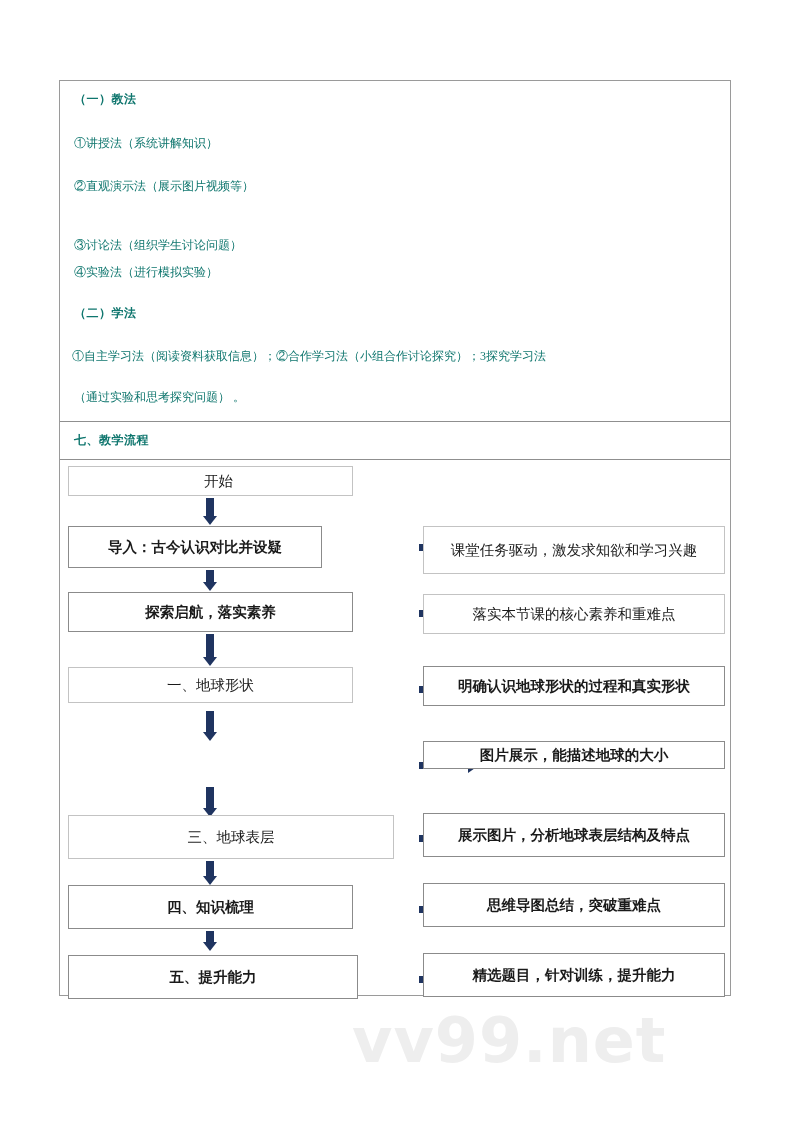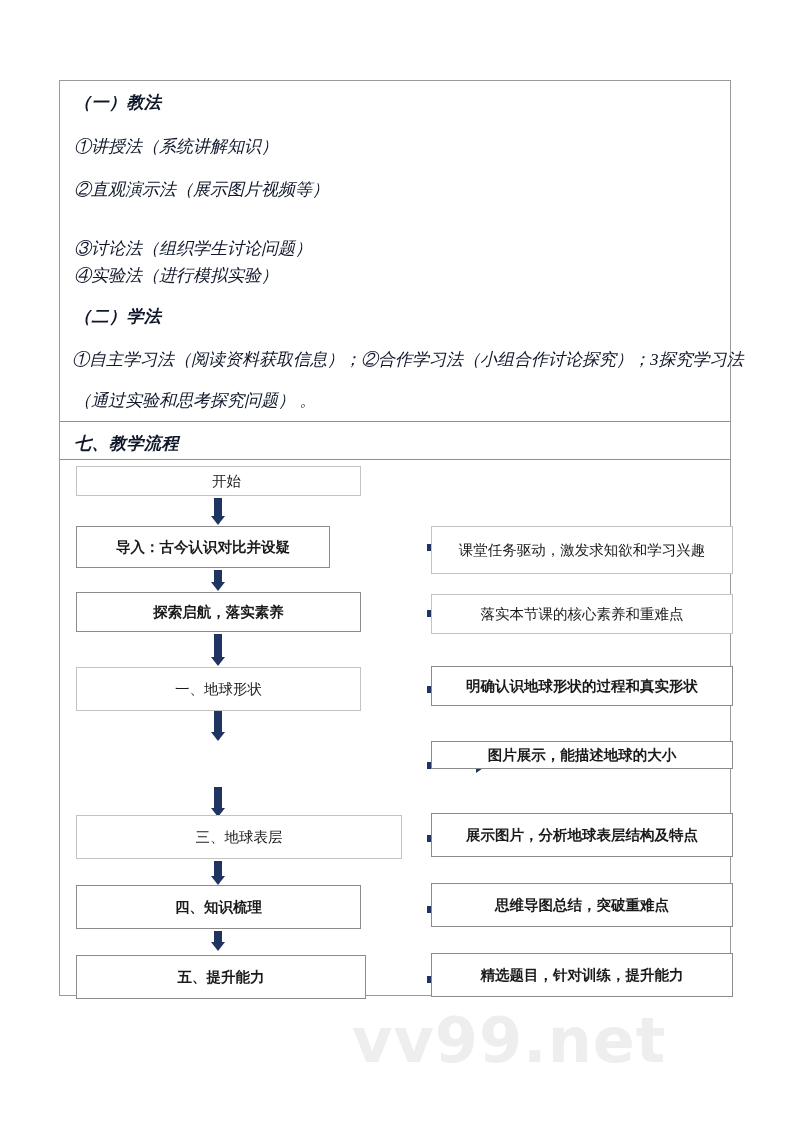--- a/index.html
+++ b/index.html
@@ -42,46 +42,45 @@
     background: transparent;
     z-index: 2;
   }
 
   .trow {
     box-sizing: border-box;
     position: relative;
   }
   .trow.bordered-bottom { border-bottom: 1px solid #8f8f8f; }
   .para {
-    font-size: 17px;
-    color: #0f172a;
+    font-size: 12px;
+    color: #0f766e;
     line-height: 1.45;
     white-space: nowrap;
-    font-style: italic;
   }
   .para.bold {
     font-weight: bold;
     letter-spacing: 0.5px;
   }
 
   .p-methods-title { position: absolute; left: 14px; top: 10px; }
   .p-m1 { position: absolute; left: 14px; top: 54px; }
   .p-m2 { position: absolute; left: 14px; top: 97px; }
   .p-m3 { position: absolute; left: 14px; top: 156px; }
   .p-m4 { position: absolute; left: 14px; top: 183px; }
   .p-learn-title { position: absolute; left: 14px; top: 224px; }
   .p-l1 { position: absolute; left: 12px; top: 267px; }
   .p-l2 { position: absolute; left: 14px; top: 308px; }
 
   .p-flow-heading { position: absolute; left: 14px; top: 10px; }
 
   
   #flow {
     position: absolute;
-    left: 12px;
+    left: 4px;
     top: 0;
     width: 100%;
     height: 100%;
   }
   .fbox {
     position: absolute;
     box-sizing: border-box;
     border: 1px solid #9b9b9b;
     background: #ffffff;
     display: flex;
@@ -174,21 +173,21 @@
       <div class="varrow" style="left:142px; top:110px; height:13px;"></div>
       <div class="fbox strong" style="left:4px; top:132px; width:285px; height:40px;">
         <span>探索启航，落实素养</span>
       </div>
       <div class="harrow" style="left:355px; top:150px; width:50px;"></div>
       <div class="fbox light" style="left:359px; top:134px; width:302px; height:40px;">
         <span>落实本节课的核心素养和重难点</span>
       </div>
 
       <div class="varrow" style="left:142px; top:174px; height:24px;"></div>
-      <div class="fbox light" style="left:4px; top:207px; width:285px; height:44px;">
+      <div class="fbox light" style="left:4px; top:207px; width:285px; height:36px;">
         <span>一、地球形状</span>
       </div>
       <div class="harrow" style="left:355px; top:226px; width:50px;"></div>
       <div class="fbox strong" style="left:359px; top:206px; width:302px; height:40px;">
         <span>明确认识地球形状的过程和真实形状</span>
       </div>
 
       <div class="varrow" style="left:142px; top:251px; height:22px;"></div>
       <div class="harrow" style="left:355px; top:302px; width:50px;"></div>
       <div class="fbox strong" style="left:359px; top:281px; width:302px; height:28px;">

